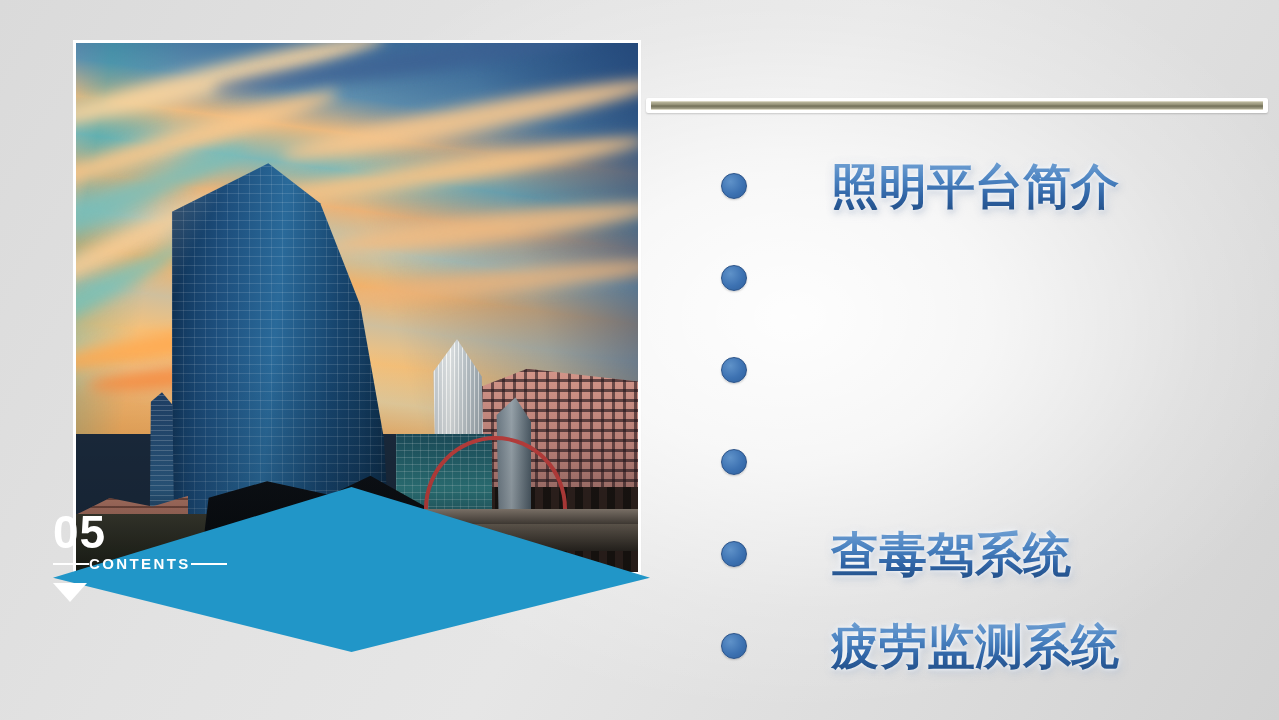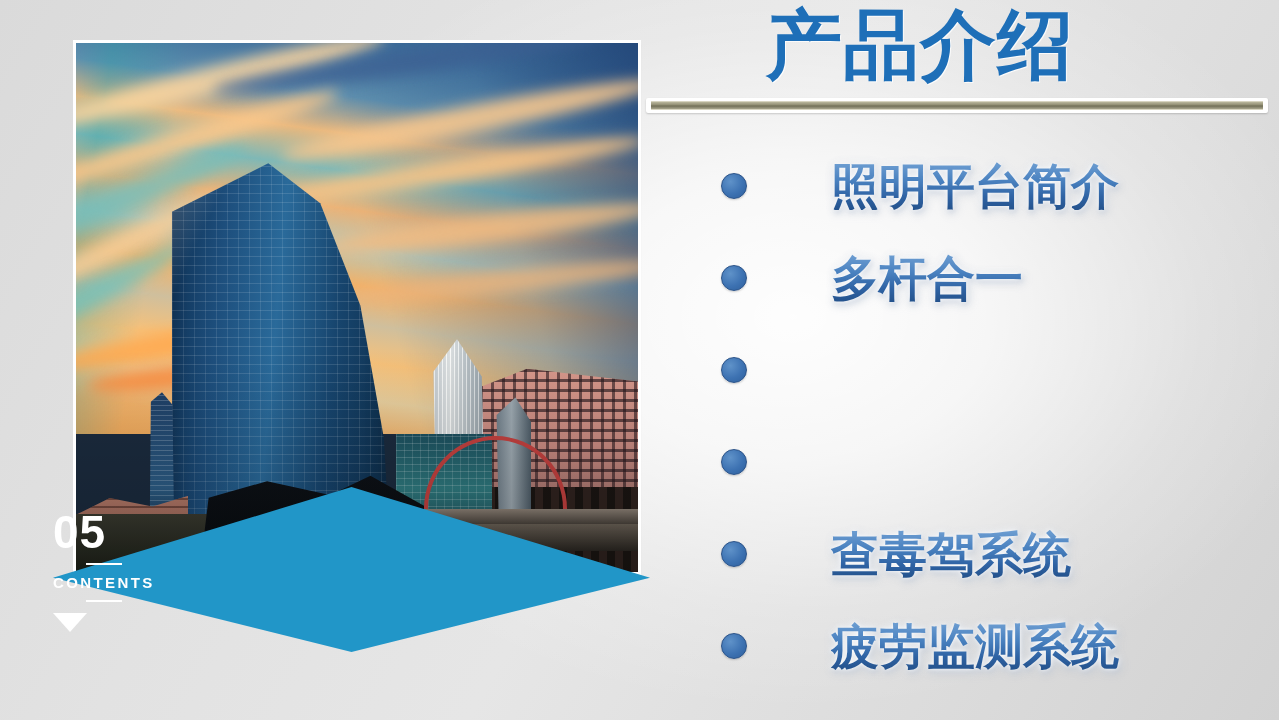--- a/index.html
+++ b/index.html
@@ -153,21 +153,21 @@
   .diamond-inner{
     position:absolute;left:53px;top:487px;width:597px;height:165px;
     display:flex;flex-direction:column;align-items:flex-start;
     pointer-events:none;
   }
   .num05{
     color:#fff;font-size:46px;font-weight:bold;line-height:1;
     margin-top:22px;letter-spacing:1px;
   }
   .contents-row{
-    display:flex;align-items:center;gap:9px;margin-top:8px;flex-direction:column;
+    display:flex;align-items:center;margin-top:0;
   }
   .c-line{width:36px;height:2px;background:#fff;}
   .c-text{
     color:#fff;font-size:15px;font-weight:bold;letter-spacing:2.4px;
   }
   .dn-tri{
     width:0;height:0;margin-top:11px;
     border-left:17px solid transparent;border-right:17px solid transparent;
     border-top:19px solid #fff;
   }
@@ -264,36 +264,34 @@
   <div class="diamond-inner">
     <div class="num05">05</div>
     <div class="contents-row">
       <span class="c-line"></span>
       <span class="c-text">CONTENTS</span>
       <span class="c-line"></span>
     </div>
     <div class="dn-tri"></div>
   </div>
 
-  <div class="title">产品介绍</div>
 
   <div class="divider">
     <div class="divider-bar"></div>
   </div>
 
   <div class="bullets">
 
     <div class="bullet-row">
       <span class="dot"></span>
       <span class="btext blue">照明平台简介</span>
     </div>
 
     <div class="bullet-row">
       <span class="dot"></span>
-      <span class="btext blue">多杆合一</span>
     </div>
 
     <div class="bullet-row">
       <span class="dot"></span>
     </div>
 
     <div class="bullet-row">
       <span class="dot"></span>
     </div>
 

